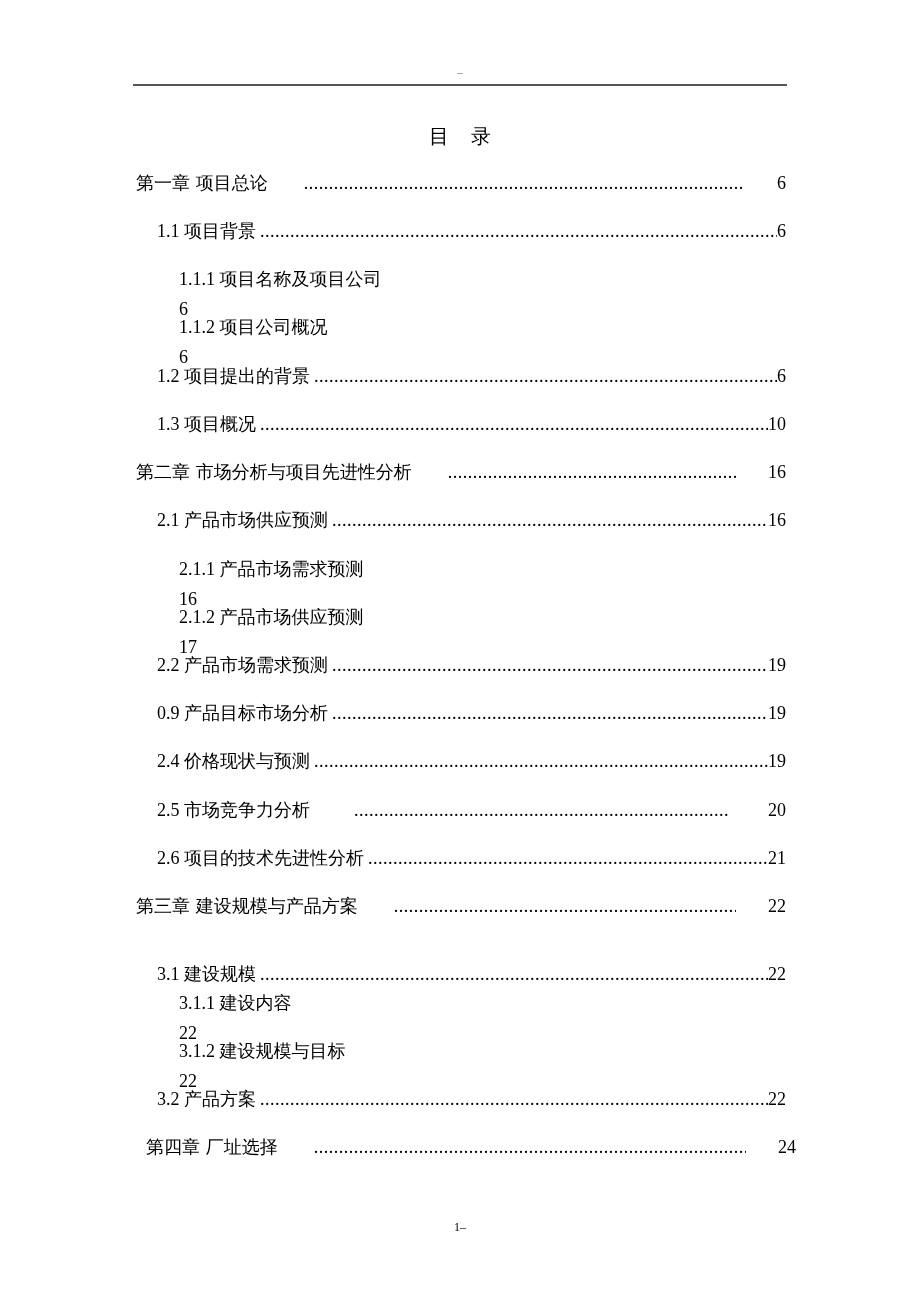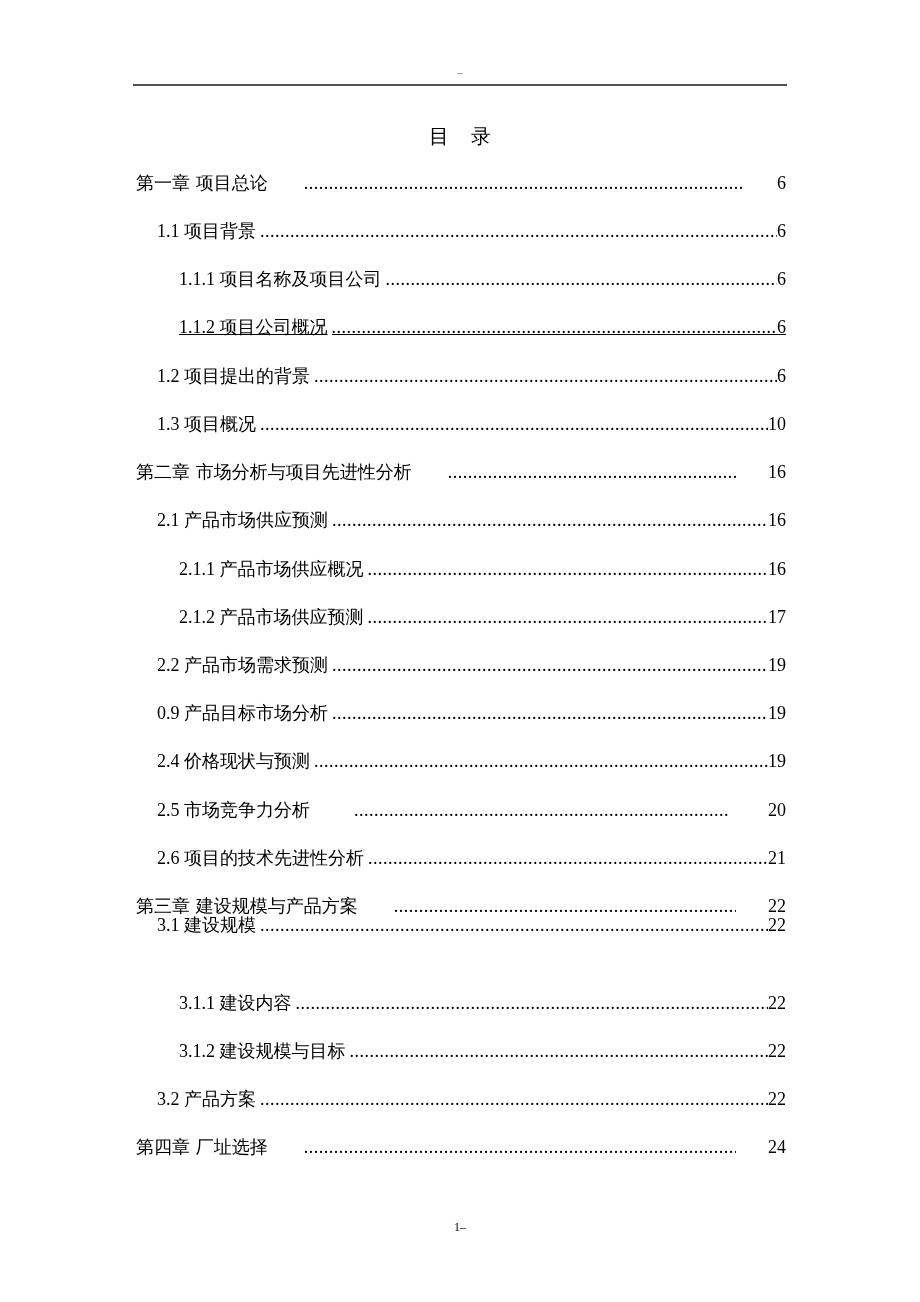--- a/index.html
+++ b/index.html
@@ -63,21 +63,21 @@
       white-space: nowrap;
       font-size: 18px;
       line-height: 30px;
     }
     .toc-entry.level-1 {
       font-family: "DejaVu Sans", sans-serif;
       font-size: 18px;
       gap: 32px;
     }
     .toc-entry.level-2 { padding-left: 21px; }
-    .toc-entry.level-3 { padding-left: 43px; }
+    .toc-entry.level-3 { padding-left: 43px; flex-direction: column; }
     .toc-entry .label { flex: 0 0 auto; padding-right: 4px; }
     .toc-entry .leader {
       flex: 1 1 auto;
       overflow: hidden;
       font-family: "Liberation Serif", serif;
       font-size: 18px;
       letter-spacing: 0.5px;
       color: #000;
     }
     .toc-entry .leader::before {
@@ -117,21 +117,21 @@
     <div class="toc-entry level-2" style="top:48px; width:629px;">
       <span class="label">1.1 项目背景</span>
       <span class="leader"></span>
       <span class="page-num">6</span>
     </div>
     <div class="toc-entry level-3" style="top:96px; width:607px;">
       <span class="label">1.1.1 项目名称及项目公司</span>
       <span class="leader"></span>
       <span class="page-num">6</span>
     </div>
-    <div class="toc-entry level-3" style="top:144px; width:607px;text-decoration:underline;">
+    <div class="toc-entry level-3" style="top:144px; width:607px;">
       <span class="label">1.1.2 项目公司概况</span>
       <span class="leader"></span>
       <span class="page-num">6</span>
     </div>
     <div class="toc-entry level-2" style="top:193px; width:629px;">
       <span class="label">1.2 项目提出的背景</span>
       <span class="leader"></span>
       <span class="page-num">6</span>
     </div>
     <div class="toc-entry level-2" style="top:241px; width:629px;">
@@ -143,21 +143,21 @@
       <span class="label">第二章  市场分析与项目先进性分析</span>
       <span class="leader"></span>
       <span class="page-num">16</span>
     </div>
     <div class="toc-entry level-2" style="top:337px; width:629px;">
       <span class="label">2.1 产品市场供应预测</span>
       <span class="leader"></span>
       <span class="page-num">16</span>
     </div>
     <div class="toc-entry level-3" style="top:386px; width:607px;">
-      <span class="label">2.1.1 产品市场供应概况</span>
+      <span class="label">2.1.1 产品市场需求预测</span>
       <span class="leader"></span>
       <span class="page-num">16</span>
     </div>
     <div class="toc-entry level-3" style="top:434px; width:607px;">
       <span class="label">2.1.2 产品市场供应预测</span>
       <span class="leader"></span>
       <span class="page-num">17</span>
     </div>
     <div class="toc-entry level-2" style="top:482px; width:629px;">
       <span class="label">2.2 产品市场需求预测</span>
@@ -182,41 +182,41 @@
     <div class="toc-entry level-2" style="top:675px; width:629px;">
       <span class="label">2.6 项目的技术先进性分析</span>
       <span class="leader"></span>
       <span class="page-num">21</span>
     </div>
     <div class="toc-entry level-1" style="top:723px; width:650px;">
       <span class="label">第三章  建设规模与产品方案</span>
       <span class="leader"></span>
       <span class="page-num">22</span>
     </div>
-    <div class="toc-entry level-2" style="top:742px; width:629px;text-align:right;">
+    <div class="toc-entry level-2" style="top:791px; width:629px;text-align:right;">
       <span class="label">3.1 建设规模</span>
       <span class="leader"></span>
       <span class="page-num">22</span>
     </div>
     <div class="toc-entry level-3" style="top:820px; width:607px;">
       <span class="label">3.1.1 建设内容</span>
       <span class="leader"></span>
       <span class="page-num">22</span>
     </div>
     <div class="toc-entry level-3" style="top:868px; width:607px;text-align:center;">
       <span class="label">3.1.2 建设规模与目标</span>
       <span class="leader"></span>
       <span class="page-num">22</span>
     </div>
     <div class="toc-entry level-2" style="top:916px; width:629px;">
       <span class="label">3.2 产品方案</span>
       <span class="leader"></span>
       <span class="page-num">22</span>
     </div>
-    <div class="toc-entry level-1" style="top:964px; width:650px;">
+    <div class="toc-entry level-1" style="top:964px; width:650px;margin-left:10px;">
       <span class="label">第四章  厂址选择</span>
       <span class="leader"></span>
       <span class="page-num">24</span>
     </div>
   </div>
 
   <div class="footer-page">1–</div>
 </div>
 
 </body></html>

